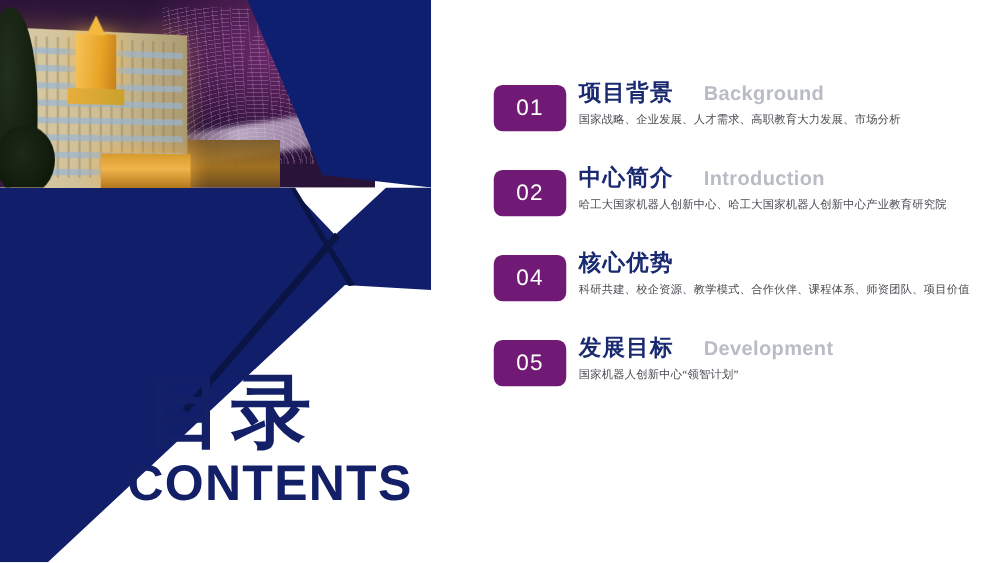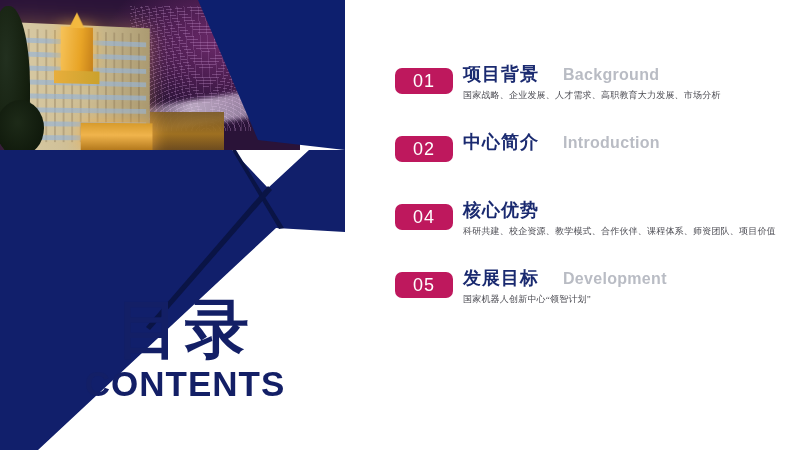--- a/index.html
+++ b/index.html
@@ -174,46 +174,47 @@
     color: #131f66;
   }
   #title-cn {
     font-size: 64px;
     font-weight: bold;
     letter-spacing: 5px;
     line-height: 1.05;
     color: #131f66;
   }
   #title-en {
-    font-size: 35px;
+    font-size: 40px;
     font-weight: bold;
     letter-spacing: 1px;
     line-height: 1.1;
     margin-top: 2px;
     color: #131f66;
+    text-align: right;
   }
 
   
   #list {
     position: absolute;
     left: 395px;
     top: 62px;
     width: 400px;
   }
   .row {
     position: relative;
     height: 68px;
   }
   .badge {
     position: absolute;
     left: 0;
     top: 6px;
     width: 58px;
-    height: 26px;
-    background: #be185d;
+    height: 37px;
+    background: #701a75;
     border-radius: 7px;
     color: #ffffff;
     font-size: 18px;
     font-weight: normal;
     letter-spacing: 1px;
     display: flex;
     align-items: center;
     justify-content: center;
   }
   .row-text {
@@ -294,20 +295,21 @@
       </div>
     </div>
 
     <div class="row">
       <div class="badge">02</div>
       <div class="row-text">
         <div class="heads">
           <span class="head-cn">中心简介</span>
           <span class="head-en">Introduction</span>
         </div>
+        <div class="sub">哈工大国家机器人创新中心、哈工大国家机器人创新中心产业教育研究院</div>
       </div>
     </div>
 
 
     <div class="row">
       <div class="badge">04</div>
       <div class="row-text">
         <div class="heads">
           <span class="head-cn">核心优势</span>
         </div>

